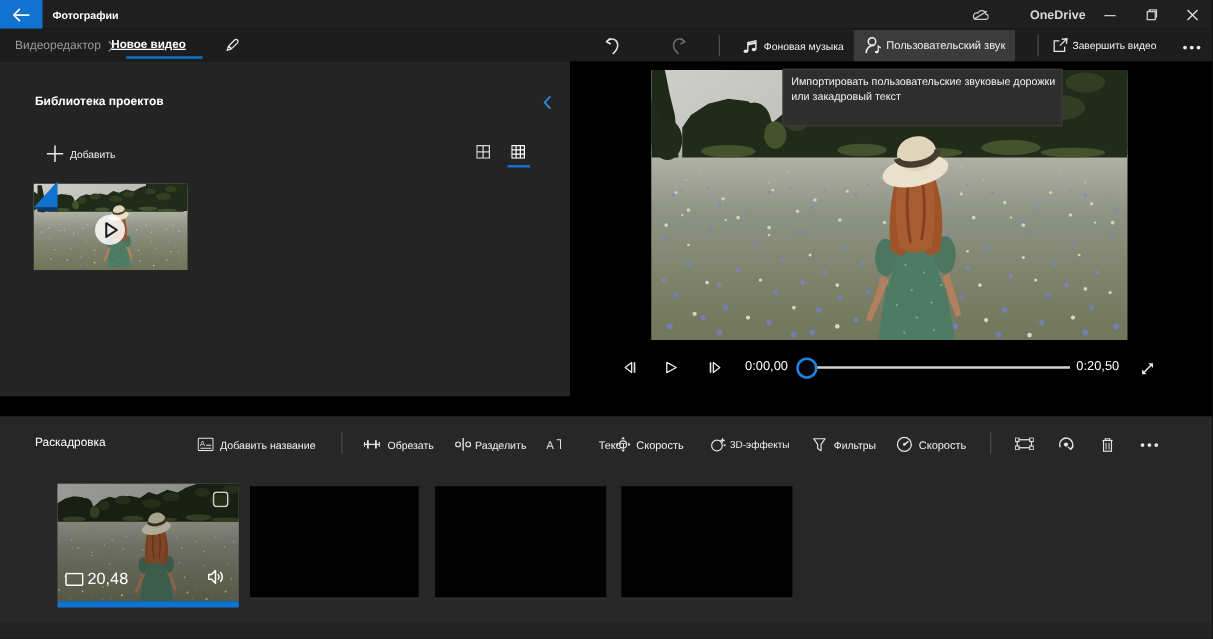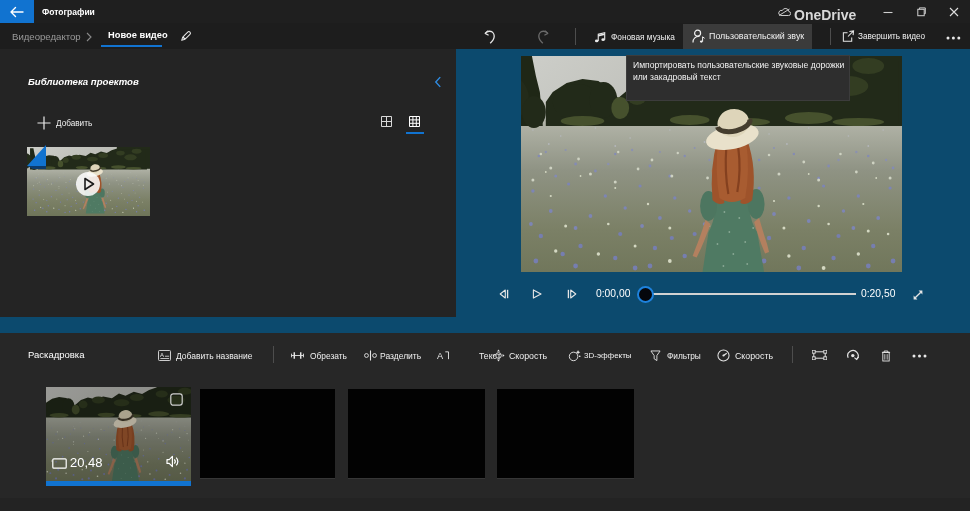--- a/index.html
+++ b/index.html
@@ -1,19 +1,19 @@
 <!DOCTYPE html>
 <html><head>
 <meta charset="utf-8">
 <style>
   * { margin:0; padding:0; box-sizing:border-box; }
   html,body { width:970px; height:511px; background:#1b1b1b; overflow:hidden;
     font-family:"Liberation Sans", sans-serif; }
   .abs { position:absolute; }
-  #stage { position:relative; width:970px; height:511px; background:#0c4a6e; color:#fff; }
+  #stage { position:relative; width:970px; height:511px; background:#000000; color:#fff; }
   .ic { display:block; }
   .lbl { font-size:8.5px; color:#f0f0f0; white-space:nowrap; }
 </style>
 </head>
 <body>
 <div id="stage">
 
   <svg width="0" height="0" style="position:absolute">
     <defs>
       <g id="scene">
@@ -285,39 +285,39 @@
     <svg class="ic" width="14" height="12" viewBox="0 0 14 12" style="margin:5.5px 0 0 10px;">
       <path d="M1 6 H13 M1 6 L5.5 1.5 M1 6 L5.5 10.5" stroke="#fff" stroke-width="1.4" fill="none" stroke-linecap="round"></path>
     </svg>
   </div>
   <div class="abs" style="left:42px;top:7px;font-size:8.5px;font-weight:bold;color:#ffffff;">Фотографии</div>
 
   <svg class="abs ic" width="14" height="9" viewBox="0 0 14 9" style="left:777px;top:7px;">
     <path d="M3.5 8.5 h8 a2 2 0 0 0 0.3-4 a3.4 3.4 0 0 0 -6.5-1 a2.6 2.6 0 0 0 -1.8 5" fill="none" stroke="#c9c9c9" stroke-width="1"></path>
     <path d="M2 8.5 L12.5 2" stroke="#c9c9c9" stroke-width="1"></path>
   </svg>
-  <div class="abs" style="left:794px;top:6.5px;font-size:14px;font-weight:bold;color:#d8d8d8;">OneDrive</div>
+  <div class="abs" style="left:824px;top:6.5px;font-size:10px;font-weight:bold;color:#d8d8d8;">OneDrive</div>
 
   <svg class="abs ic" width="10" height="10" viewBox="0 0 10 10" style="left:883px;top:7px;">
       <path d="M0.5 5.5 H9.5" stroke="#cfcfcf" stroke-width="1.1"></path>
     </svg>
   <svg class="abs ic" width="10" height="10" viewBox="0 0 10 10" style="left:916px;top:7px;">
       <rect x="1.8" y="2.3" width="6.4" height="6.4" fill="none" stroke="#cfcfcf" stroke-width="1"></rect>
       <path d="M3.4 2.3 V0.9 H9.3 V6.7 H8.2" stroke="#cfcfcf" stroke-width="1" fill="none"></path>
     </svg>
   <svg class="abs ic" width="10" height="10" viewBox="0 0 10 10" style="left:949px;top:7px;">
       <path d="M1 1 L9 9 M9 1 L1 9" stroke="#dedede" stroke-width="1.1"></path>
     </svg>
 
   <div class="abs" style="left:0;top:23px;width:970px;height:26px;background:#1d1d1d;"></div>
   <div class="abs" style="left:12px;top:31px;font-size:9.6px;color:#9a9a9a;">Видеоредактор</div>
   <svg class="abs ic" width="8" height="10" viewBox="0 0 8 10" style="left:85px;top:32px;">
       <path d="M2 1 L6 5 L2 9" stroke="#8a8a8a" stroke-width="1.1" fill="none"></path>
     </svg>
-  <div class="abs" style="left:108px;top:30px;font-size:9.3px;font-weight:bold;color:#ffffff;">Новое видео</div>
+  <div class="abs" style="left:89px;top:30px;font-size:9.3px;font-weight:bold;color:#ffffff;text-decoration:underline;">Новое видео</div>
   <div class="abs" style="left:101px;top:44.5px;width:61px;height:2.5px;background:#1173d0;"></div>
 
   <svg class="abs ic" width="13" height="13" viewBox="0 0 14 14" style="left:179px;top:30px;">
     <g transform="rotate(45 7 7)" fill="none" stroke="#e8e8e8" stroke-width="1.1" stroke-linejoin="round">
       <rect x="5.3" y="0.2" width="3.4" height="9.2" rx="1.7"></rect>
       <path d="M5.3 9.4 L7 12.8 L8.7 9.4 Z"></path>
     </g>
   </svg>
 
   <svg class="abs ic" width="11" height="14" viewBox="0 0 11 14" style="left:484px;top:30px;">
@@ -354,21 +354,21 @@
     <path d="M9 1.5 L13.5 1 L13 5.5 M13.2 1.2 L7.5 7" fill="none" stroke="#e8e8e8" stroke-width="1.1"></path>
   </svg>
   <div class="abs lbl" style="left:858px;top:31.5px;font-size:8.2px;">Завершить видео</div>
   <svg class="abs ic" width="15" height="4" viewBox="0 0 15 4" style="left:945.6px;top:35.5px;">
     <circle cx="2" cy="2" r="1.5" fill="#e8e8e8"></circle>
       <circle cx="7.4" cy="2" r="1.5" fill="#e8e8e8"></circle>
       <circle cx="12.8" cy="2" r="1.5" fill="#e8e8e8"></circle>
   </svg>
 
   <div class="abs" style="left:0;top:49px;width:456px;height:268px;background:#242424;"></div>
-  <div class="abs" style="left:28px;top:76px;font-size:9.6px;font-weight:bold;color:#ffffff;font-style:italic;">Библиотека проектов</div>
+  <div class="abs" style="left:28px;top:76px;font-size:9.6px;font-weight:bold;color:#ffffff;">Библиотека проектов</div>
   <svg class="abs ic" width="8" height="12" viewBox="0 0 9 13" style="left:434px;top:76px;">
       <path d="M7 1 L2 6.5 L7 12" stroke="#2f8be0" stroke-width="1.6" fill="none"></path>
     </svg>
   <svg class="abs ic" width="14" height="14" viewBox="0 0 15 15" style="left:37px;top:116px;">
       <path d="M7.5 0.5 V14.5 M0.5 7.5 H14.5" stroke="#e8e8e8" stroke-width="1.3"></path>
     </svg>
   <div class="abs lbl" style="left:56px;top:118.5px;font-size:8.2px;">Добавить</div>
 
   <svg class="abs ic" width="11" height="11" viewBox="0 0 11 11" style="left:381px;top:116px;">
     <path d="M0.5 0.5 H10.5 V10.5 H0.5 Z M5.5 0.5 V10.5 M0.5 5.5 H10.5" stroke="#d9d9d9" stroke-width="1" fill="none"></path>

